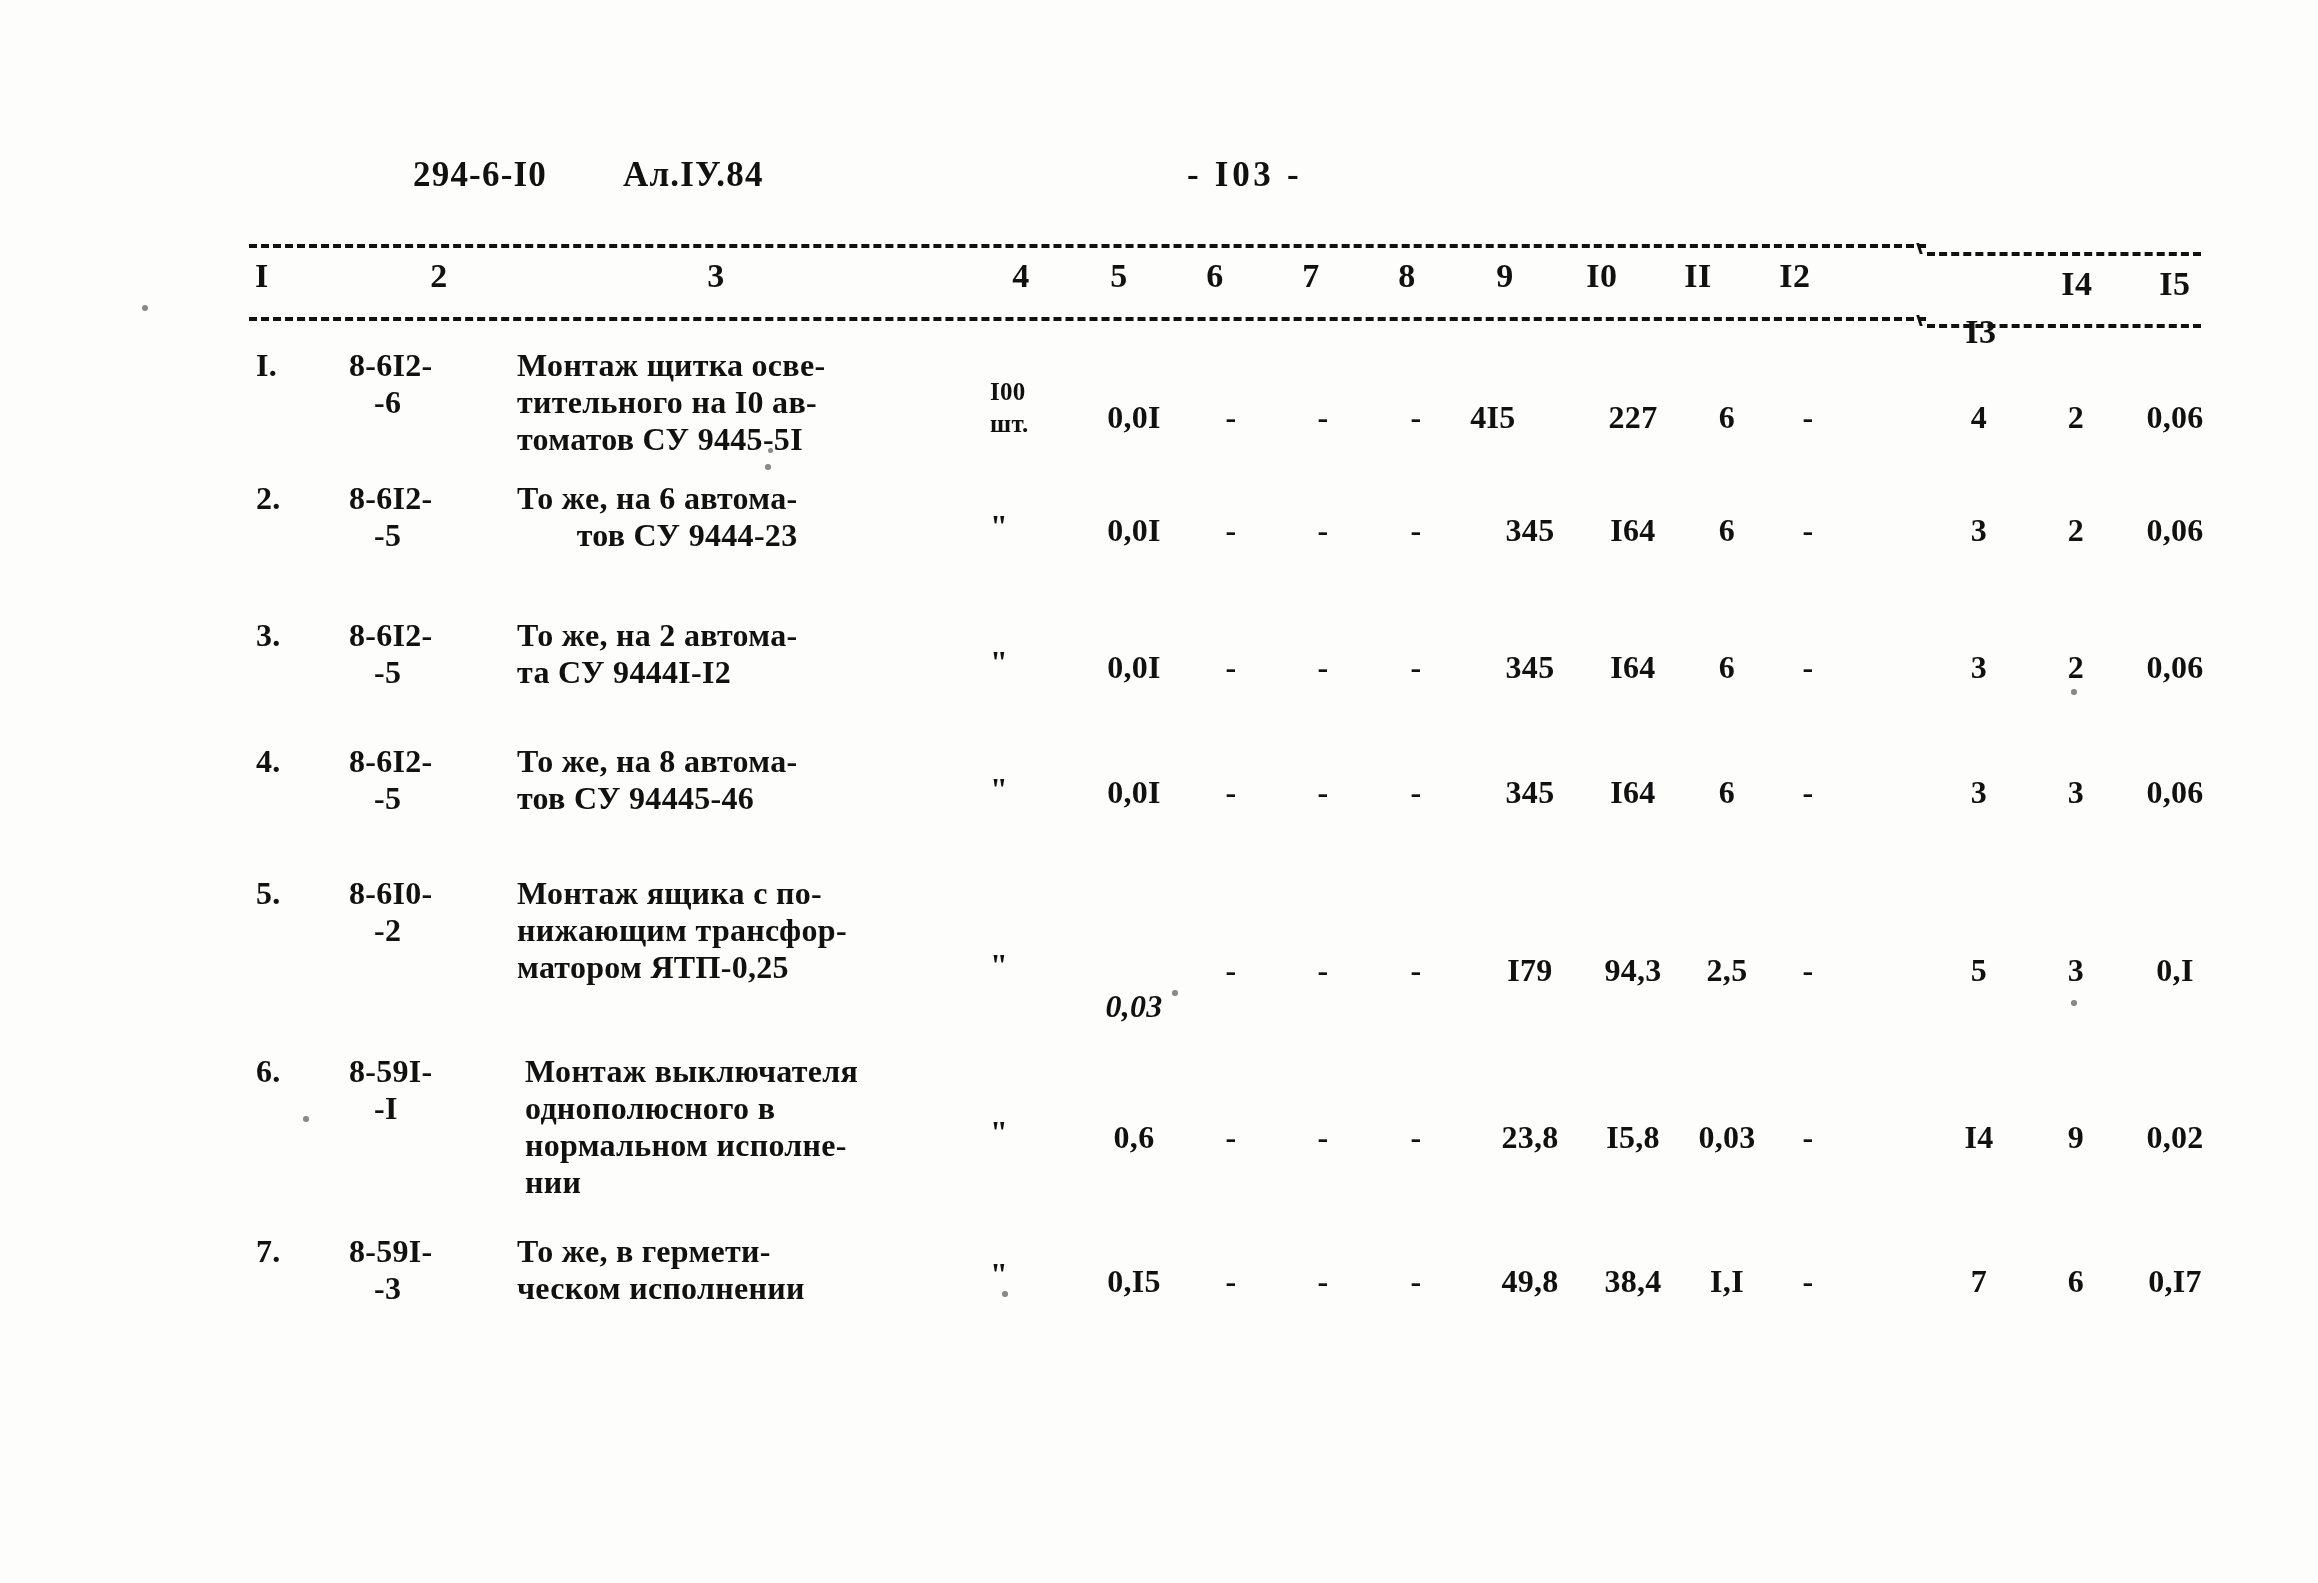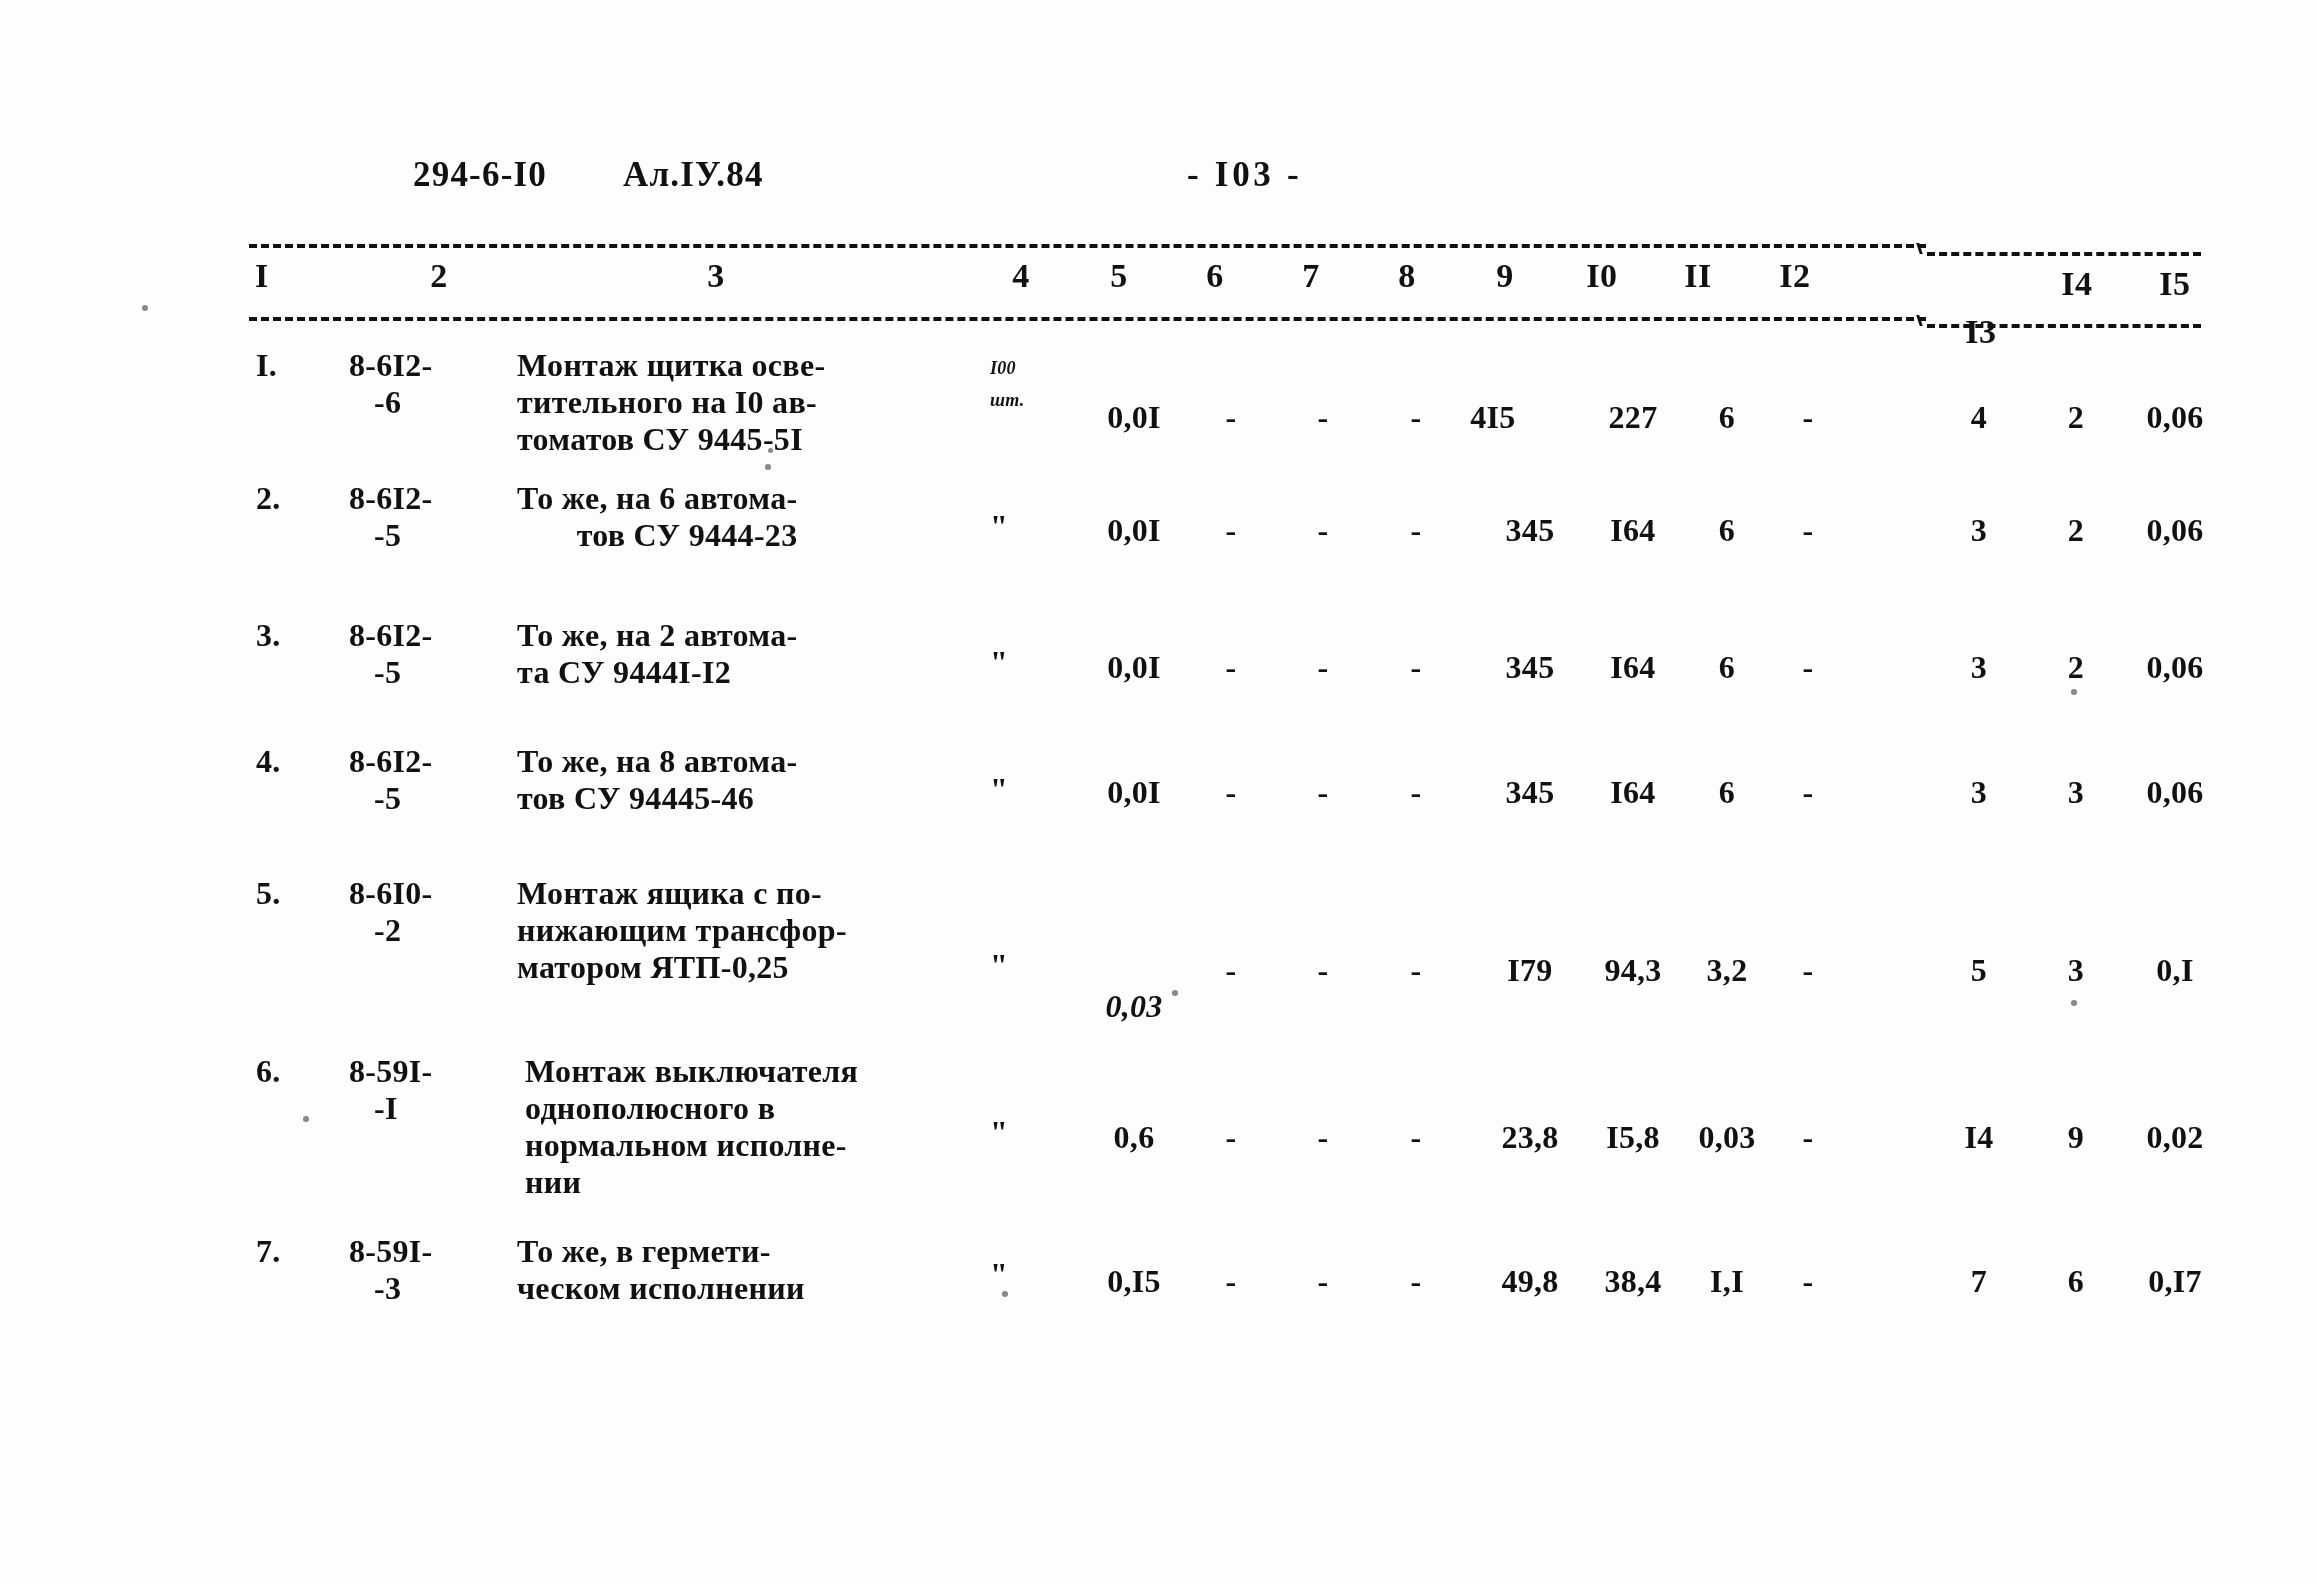--- a/index.html
+++ b/index.html
@@ -183,21 +183,21 @@
       <div class="cn" style="left: 1981px; top: 7.5px; margin-top: 48px;">I3</div>
       <div class="cn" style="left: 2077px; top: 7.5px;">I4</div>
       <div class="cn" style="left: 2175px; top: 7.5px;">I5</div>
     </div>
 
   <div class="tbody" id="tbody">
       <div class="row" style="top: 0px;">
         <div class="cell c1" style="top: 347px;">I.</div>
         <div class="cell c2" style="top: 347px;"><span class="code-line">8-6I2-</span><span class="code-line indent">-6</span></div>
         <div class="cell c3" style="top: 347px;"><span class="desc-line">Монтаж щитка осве-</span><span class="desc-line">тительного на I0 ав-</span><span class="desc-line">томатов СУ 9445-5I</span></div>
-        <div class="cell c4" style="top: 352px; font-size: 18px; line-height: 32px; font-style: italic;"><span class="desc-line">I00</span><span class="desc-line">шт.</span></div>
+        <div class="cell c4" style="top: 376px; font-size: 25px; line-height: 32px;"><span class="desc-line">I00</span><span class="desc-line">шт.</span></div>
         <div class="cell num" style="left: 1134px; top: 399px;">0,0I</div>
         <div class="cell num" style="left: 1231px; top: 399px;">-</div>
         <div class="cell num" style="left: 1323px; top: 399px;">-</div>
         <div class="cell num" style="left: 1416px; top: 399px;">-</div>
         <div class="cell num" style="left: 1493px; top: 399px;">4I5</div>
         <div class="cell num" style="left: 1633px; top: 399px;">227</div>
         <div class="cell num" style="left: 1727px; top: 399px;">6</div>
         <div class="cell num" style="left: 1808px; top: 399px;">-</div>
         <div class="cell num" style="left: 1979px; top: 399px;">4</div>
         <div class="cell num" style="left: 2076px; top: 399px;">2</div>
@@ -258,21 +258,21 @@
         <div class="cell c1" style="top: 875px;">5.</div>
         <div class="cell c2" style="top: 875px;"><span class="code-line">8-6I0-</span><span class="code-line indent">-2</span></div>
         <div class="cell c3" style="top: 875px;"><span class="desc-line">Монтаж ящика с по-</span><span class="desc-line">нижающим трансфор-</span><span class="desc-line">матором ЯТП-0,25</span></div>
         <div class="cell c4" style="top: 949px; font-size: 32px; line-height: 32px;"><span class="desc-line">"</span></div>
         <div class="cell num" style="left: 1134px; top: 988px; font-style: italic;">0,03</div>
         <div class="cell num" style="left: 1231px; top: 952px;">-</div>
         <div class="cell num" style="left: 1323px; top: 952px;">-</div>
         <div class="cell num" style="left: 1416px; top: 952px;">-</div>
         <div class="cell num" style="left: 1530px; top: 952px;">I79</div>
         <div class="cell num" style="left: 1633px; top: 952px;">94,3</div>
-        <div class="cell num" style="left: 1727px; top: 952px;">3,2</div>
+        <div class="cell num" style="left: 1727px; top: 952px;">2,5</div>
         <div class="cell num" style="left: 1808px; top: 952px;">-</div>
         <div class="cell num" style="left: 1979px; top: 952px;">5</div>
         <div class="cell num" style="left: 2076px; top: 952px;">3</div>
         <div class="cell num" style="left: 2175px; top: 952px;">0,I</div>
       </div>
       <div class="row" style="top: 0px;">
         <div class="cell c1" style="top: 1053px;">6.</div>
         <div class="cell c2" style="top: 1053px;"><span class="code-line">8-59I-</span><span class="code-line indent">-I</span></div>
         <div class="cell c3" style="top: 1053px; margin-left: 8px;"><span class="desc-line">Монтаж выключателя</span><span class="desc-line">однополюсного в</span><span class="desc-line">нормальном исполне-</span><span class="desc-line">нии</span></div>
         <div class="cell c4" style="top: 1116px; font-size: 32px; line-height: 32px;"><span class="desc-line">"</span></div>

